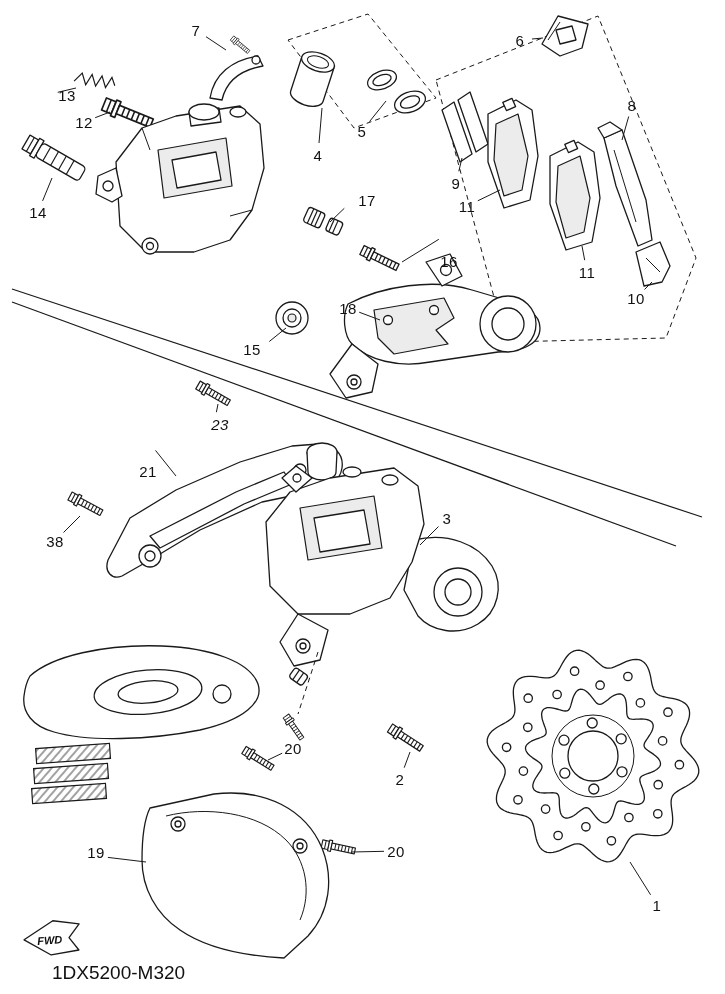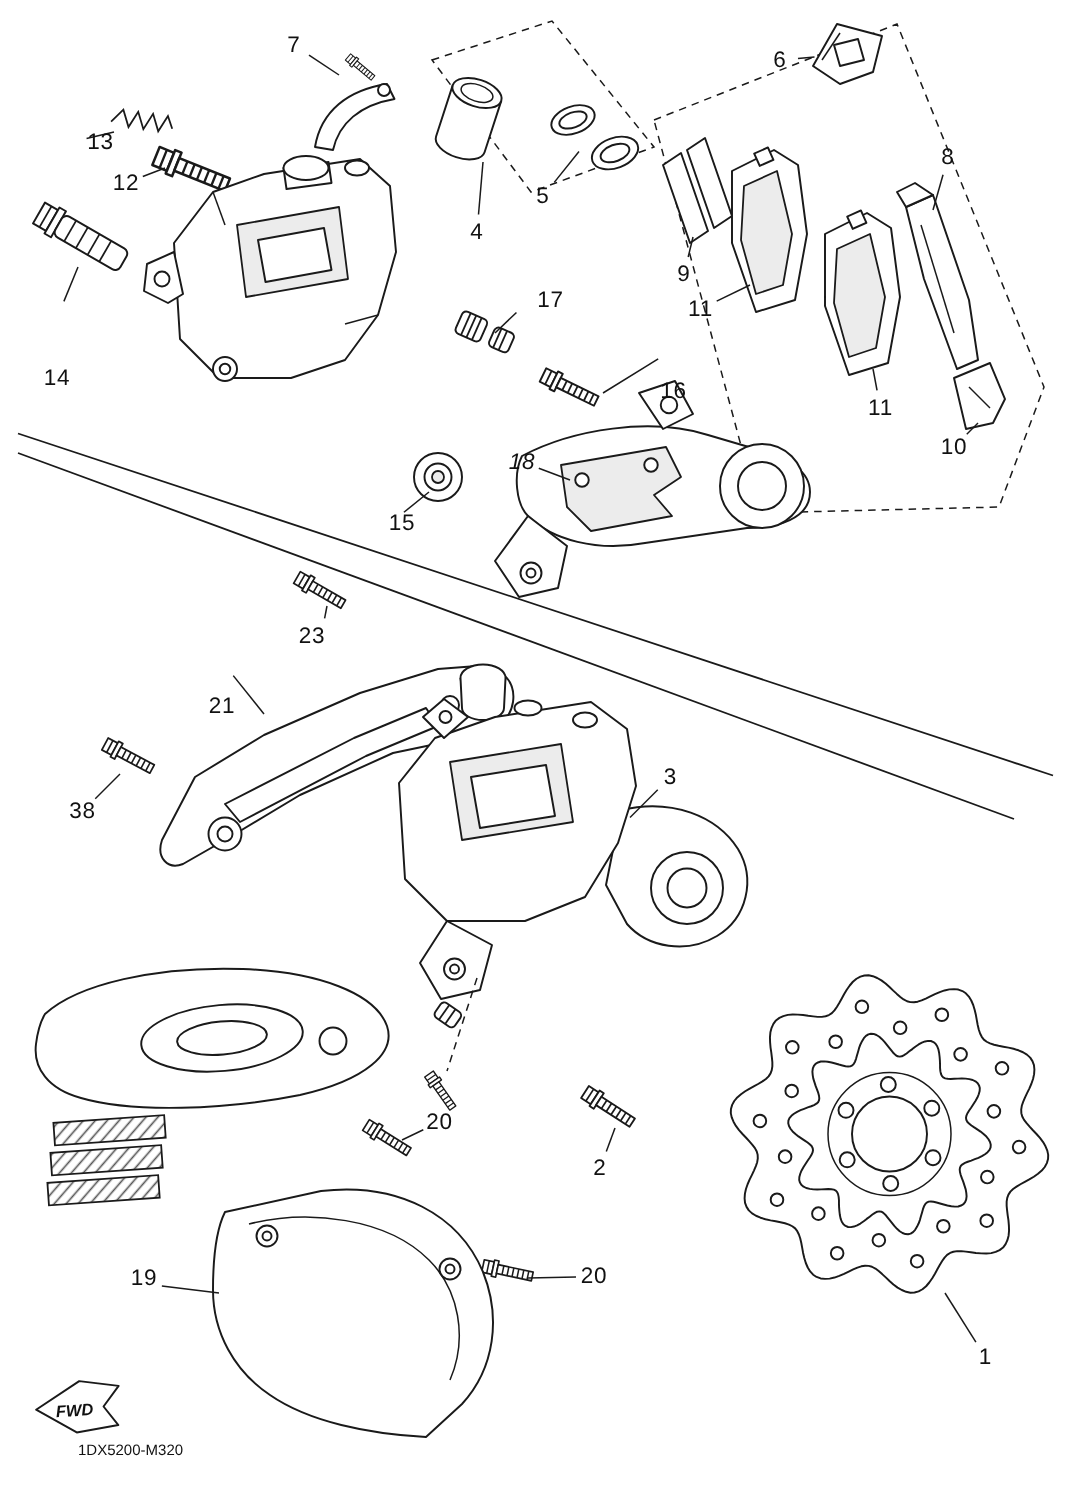--- a/index.html
+++ b/index.html
@@ -9,21 +9,21 @@
   .ln   { fill:#ffffff; stroke:#1a1a1a; stroke-width:1.3; stroke-linejoin:round; }
   .shade{ fill:#ececec; stroke:#1a1a1a; stroke-width:1.2; stroke-linejoin:round; }
   .ns   { fill:none; stroke:#1a1a1a; stroke-width:1.2; }
   .ns2  { fill:none; stroke:#1a1a1a; stroke-width:1; }
   .dsh  { fill:none; stroke:#1a1a1a; stroke-width:1; stroke-dasharray:5 4; }
   .hatched { fill:url(#hatch); stroke:#1a1a1a; stroke-width:1.2; }
   #leaders line { stroke:#1a1a1a; stroke-width:1; }
   #callout-layer { position:absolute; left:0; top:0; width:725px; height:994px; pointer-events:none; }
   .callout { position:absolute; transform:translate(-50%,-50%); font-size:15px; color:#111;
              font-family:"Liberation Sans", sans-serif; letter-spacing:0.5px; }
-  .part-code { position:absolute; left:52px; top:962px; font-size:10px; color:#111; }
+  .part-code { position:absolute; left:52px; top:962px; font-size:19px; color:#111; }
   svg text { font-family:"Liberation Sans", sans-serif; fill:#111; }
 </style>
 </head>
 <body>
 
 <div class="stage">
 
   <svg id="diagram-svg" width="725" height="994" viewBox="0 0 725 994">
 
     <defs>
@@ -305,34 +305,34 @@
         <line x1="384.0" y1="851.3" x2="352" y2="852"></line>
         <line x1="107.9" y1="857.4" x2="146" y2="862"></line>
         <line x1="650.6" y1="894.8" x2="630" y2="862"></line>
       </g>
   </svg>
 
   <div id="callout-layer">
       <div class="callout" style="left: 196px; top: 30px;">7</div>
       <div class="callout" style="left: 46px; top: 95px; margin-left: 21px;">13</div>
       <div class="callout" style="left: 84px; top: 122px; text-align: right;">12</div>
-      <div class="callout" style="left: 38px; top: 212px; margin-top: 40px;">14</div>
+      <div class="callout" style="left: 38px; top: 212px;">14</div>
       <div class="callout" style="left: 520px; top: 40px;">6</div>
       <div class="callout" style="left: 362px; top: 131px;">5</div>
       <div class="callout" style="left: 318px; top: 155px;">4</div>
       <div class="callout" style="left: 632px; top: 105px;">8</div>
       <div class="callout" style="left: 456px; top: 183px;">9</div>
       <div class="callout" style="left: 467px; top: 206px;">11</div>
       <div class="callout" style="left: 587px; top: 272px;">11</div>
       <div class="callout" style="left: 636px; top: 298px;">10</div>
       <div class="callout" style="left: 367px; top: 200px;">17</div>
       <div class="callout" style="left: 449px; top: 233px; margin-top: 28px;">16</div>
-      <div class="callout" style="left: 268px; top: 349px;">15</div>
-      <div class="callout" style="left: 348px; top: 308px; font-style: italic;">18</div>
-      <div class="callout" style="left: 208px; top: 424px;">23</div>
+      <div class="callout" style="left: 252px; top: 349px;">15</div>
+      <div class="callout" style="left: 348px; top: 308px;">18</div>
+      <div class="callout" style="left: 220px; top: 424px; font-style: italic;">23</div>
       <div class="callout" style="left: 148px; top: 441px; margin-top: 30px;">21</div>
       <div class="callout" style="left: 55px; top: 541px;">38</div>
       <div class="callout" style="left: 447px; top: 518px;">3</div>
       <div class="callout" style="left: 400px; top: 779px;">2</div>
       <div class="callout" style="left: 293px; top: 748px;">20</div>
       <div class="callout" style="left: 396px; top: 851px;">20</div>
       <div class="callout" style="left: 96px; top: 852px;">19</div>
       <div class="callout" style="left: 657px; top: 905px;">1</div>
     </div>
 

